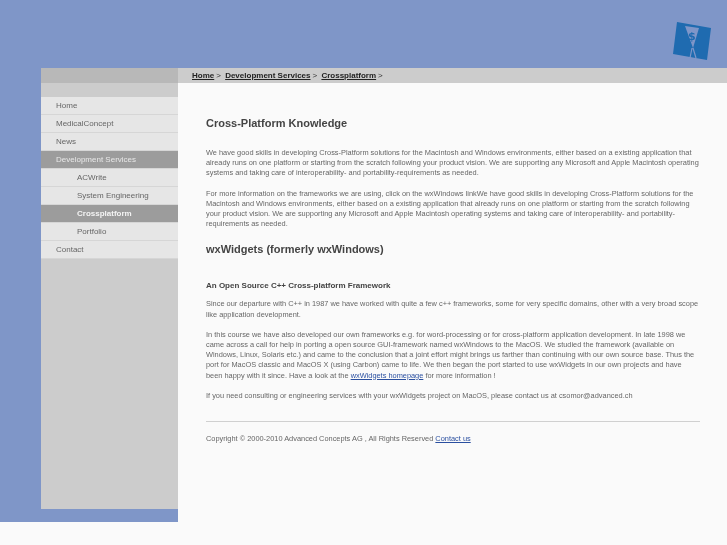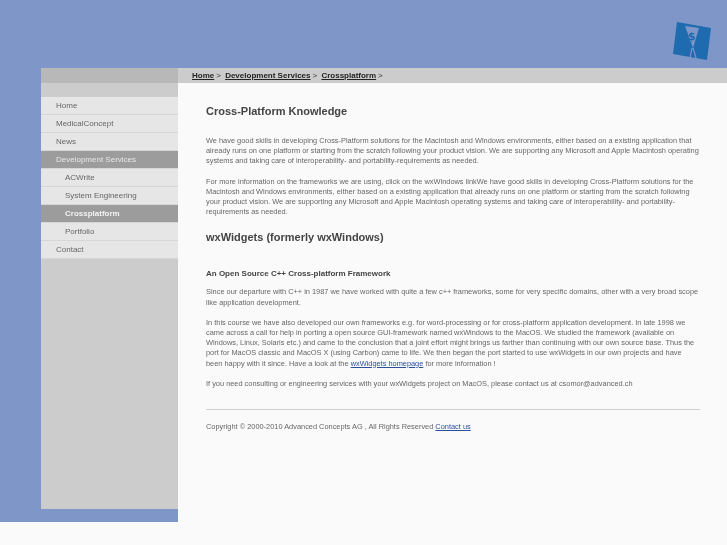--- a/index.html
+++ b/index.html
@@ -8,29 +8,29 @@
   .brand { position:absolute; left:48px; top:14px; color:#ffffff; font-family:"DejaVu Sans", sans-serif; font-weight:bold; }
   .brand .t1 { font-size:23px; letter-spacing:-0.5px; line-height:28px; }
   .brand .t2 { font-size:15px; letter-spacing:-0.2px; line-height:20px; margin-top:3px; color:#eef1f8; }
   .logo { position:absolute; left:671px; top:18px; width:44px; height:44px; }
   .wrap { position:absolute; left:41px; top:68px; width:686px; height:441px; }
   .leftcol { position:absolute; left:0; top:0; width:137px; height:441px; background:#cccccc; }
   .left-top { height:15px; background:#b8b8b8; }
   .left-strip { height:14px; background:#cccccc; }
   .nav { list-style:none; margin:0; padding:0; }
   .nav li { height:17px; line-height:17px; border-bottom:1px solid #d6d6d6; background:#e6e6e6; color:#666; font-size:8px; padding-left:15px; cursor:pointer; }
-  .nav li.sub { padding-left:24px; }
+  .nav li.sub { padding-left:36px; }
   .nav li.active { background:#9c9c9c; color:#e8e8e8; }
   .nav li.active.bold { font-weight:bold; color:#f4f4f4; }
   .maincol { position:absolute; left:137px; top:0; width:549px; height:480px; background:#fafafa; }
   .crumbbar { height:15px; background:#cccccc; font-size:8px; line-height:15px; padding-left:14px; color:#222; }
   .crumbbar a { color:#222; font-weight:bold; text-decoration:underline; }
   .crumbbar .sep { color:#333; margin:0 2px; }
   .content { position:absolute; left:28px; top:36px; width:494px; color:#666; font-size:7.4px; line-height:10.2px; }
-  .content h1 { font-size:11px; font-weight:bold; color:#444; margin:0 0 18px 0; line-height:14px; }
+  .content h1 { font-size:11px; font-weight:bold; color:#444; margin:12px 0 18px 0; line-height:14px; }
   .content h2 { font-size:11px; font-weight:bold; color:#444; margin:13px 0 25px 0; line-height:14px; }
   .content h3 { font-size:8px; font-weight:bold; color:#444; margin:0 0 8px 0; line-height:10px; }
   .content p { margin:0 0 10px 0; }
   .content a { color:#2a4fa0; text-decoration:underline; }
   .hr { border:0; border-top:1px solid #d0d0d0; margin:20px 0 12px 0; width:494px; }
 </style>
 </head>
 <body>
 
 <div class="bluebg"></div>

